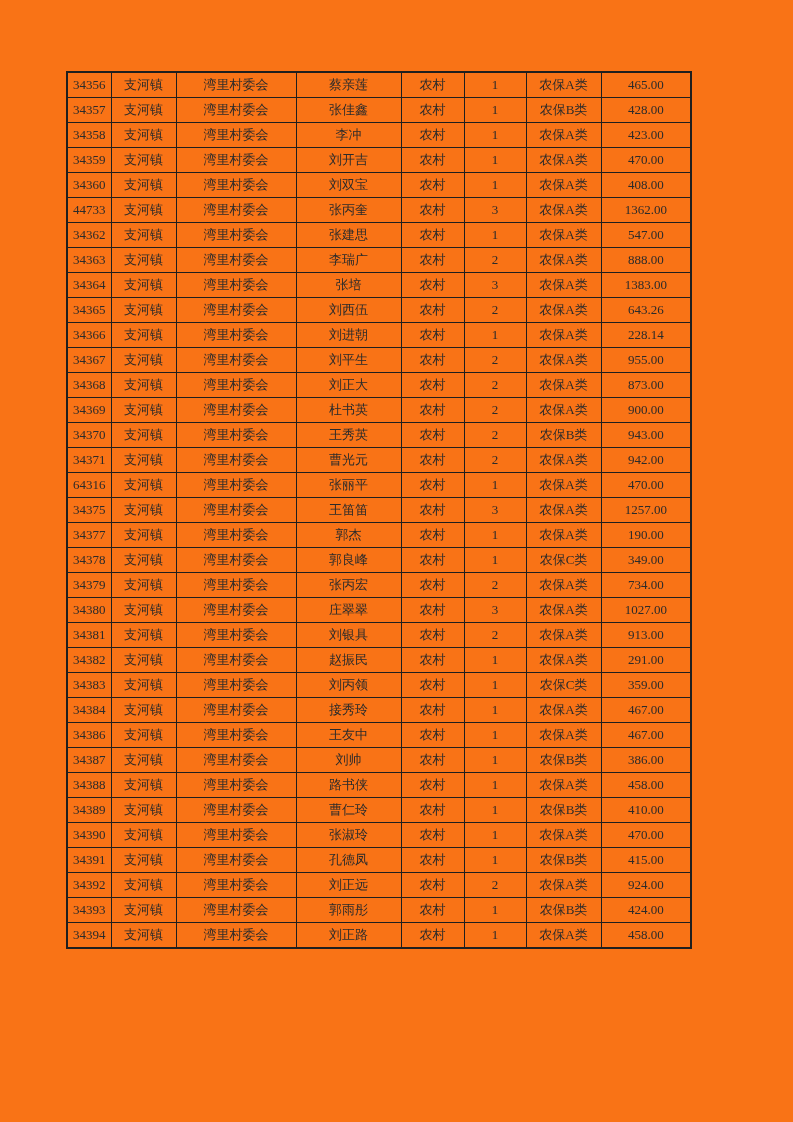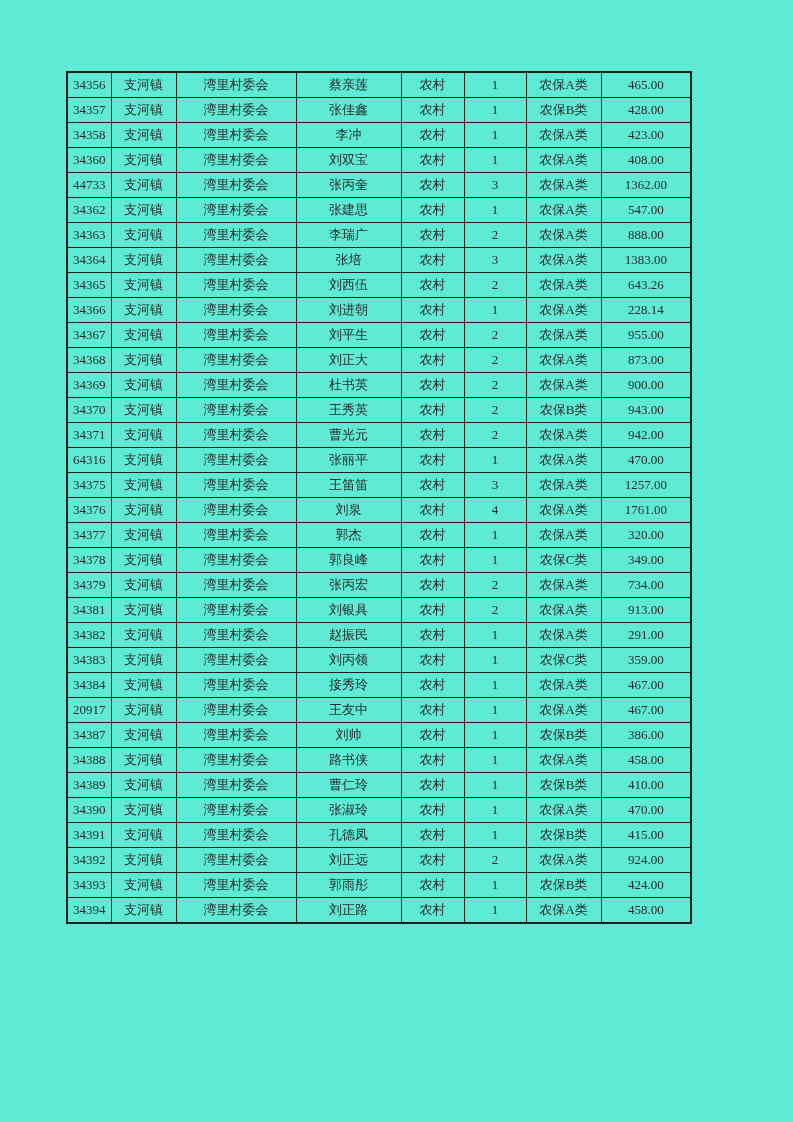--- a/index.html
+++ b/index.html
@@ -4,21 +4,21 @@
 <style>
   html, body {
     margin: 0;
     padding: 0;
     background: #ffffff;
   }
   .page {
     position: relative;
     width: 793px;
     height: 1122px;
-    background: #5eead4;
+    background: #f97316;
     overflow: hidden;
     font-family: "Liberation Serif", "DejaVu Serif", serif;
   }
   table.roster {
     position: absolute;
     left: 66px;
     top: 71px;
     width: 624px;
     border-collapse: collapse;
     table-layout: fixed;
@@ -84,20 +84,30 @@
           <td>34358</td>
           <td>支河镇</td>
           <td>湾里村委会</td>
           <td>李冲</td>
           <td>农村</td>
           <td>1</td>
           <td>农保A类</td>
           <td>423.00</td>
         </tr>
         <tr>
+          <td>34359</td>
+          <td>支河镇</td>
+          <td>湾里村委会</td>
+          <td>刘开吉</td>
+          <td>农村</td>
+          <td>1</td>
+          <td>农保A类</td>
+          <td>470.00</td>
+        </tr>
+        <tr>
           <td>34360</td>
           <td>支河镇</td>
           <td>湾里村委会</td>
           <td>刘双宝</td>
           <td>农村</td>
           <td>1</td>
           <td>农保A类</td>
           <td>408.00</td>
         </tr>
         <tr>
@@ -224,38 +234,28 @@
           <td>34375</td>
           <td>支河镇</td>
           <td>湾里村委会</td>
           <td>王笛笛</td>
           <td>农村</td>
           <td>3</td>
           <td>农保A类</td>
           <td>1257.00</td>
         </tr>
         <tr>
-          <td>34376</td>
-          <td>支河镇</td>
-          <td>湾里村委会</td>
-          <td>刘泉</td>
-          <td>农村</td>
-          <td>4</td>
-          <td>农保A类</td>
-          <td>1761.00</td>
-        </tr>
-        <tr>
           <td>34377</td>
           <td>支河镇</td>
           <td>湾里村委会</td>
           <td>郭杰</td>
           <td>农村</td>
           <td>1</td>
           <td>农保A类</td>
-          <td>320.00</td>
+          <td>190.00</td>
         </tr>
         <tr>
           <td>34378</td>
           <td>支河镇</td>
           <td>湾里村委会</td>
           <td>郭良峰</td>
           <td>农村</td>
           <td>1</td>
           <td>农保C类</td>
           <td>349.00</td>
@@ -264,20 +264,30 @@
           <td>34379</td>
           <td>支河镇</td>
           <td>湾里村委会</td>
           <td>张丙宏</td>
           <td>农村</td>
           <td>2</td>
           <td>农保A类</td>
           <td>734.00</td>
         </tr>
         <tr>
+          <td>34380</td>
+          <td>支河镇</td>
+          <td>湾里村委会</td>
+          <td>庄翠翠</td>
+          <td>农村</td>
+          <td>3</td>
+          <td>农保A类</td>
+          <td>1027.00</td>
+        </tr>
+        <tr>
           <td>34381</td>
           <td>支河镇</td>
           <td>湾里村委会</td>
           <td>刘银具</td>
           <td>农村</td>
           <td>2</td>
           <td>农保A类</td>
           <td>913.00</td>
         </tr>
         <tr>
@@ -304,21 +314,21 @@
           <td>34384</td>
           <td>支河镇</td>
           <td>湾里村委会</td>
           <td>接秀玲</td>
           <td>农村</td>
           <td>1</td>
           <td>农保A类</td>
           <td>467.00</td>
         </tr>
         <tr>
-          <td>20917</td>
+          <td>34386</td>
           <td>支河镇</td>
           <td>湾里村委会</td>
           <td>王友中</td>
           <td>农村</td>
           <td>1</td>
           <td>农保A类</td>
           <td>467.00</td>
         </tr>
         <tr>
           <td>34387</td>

